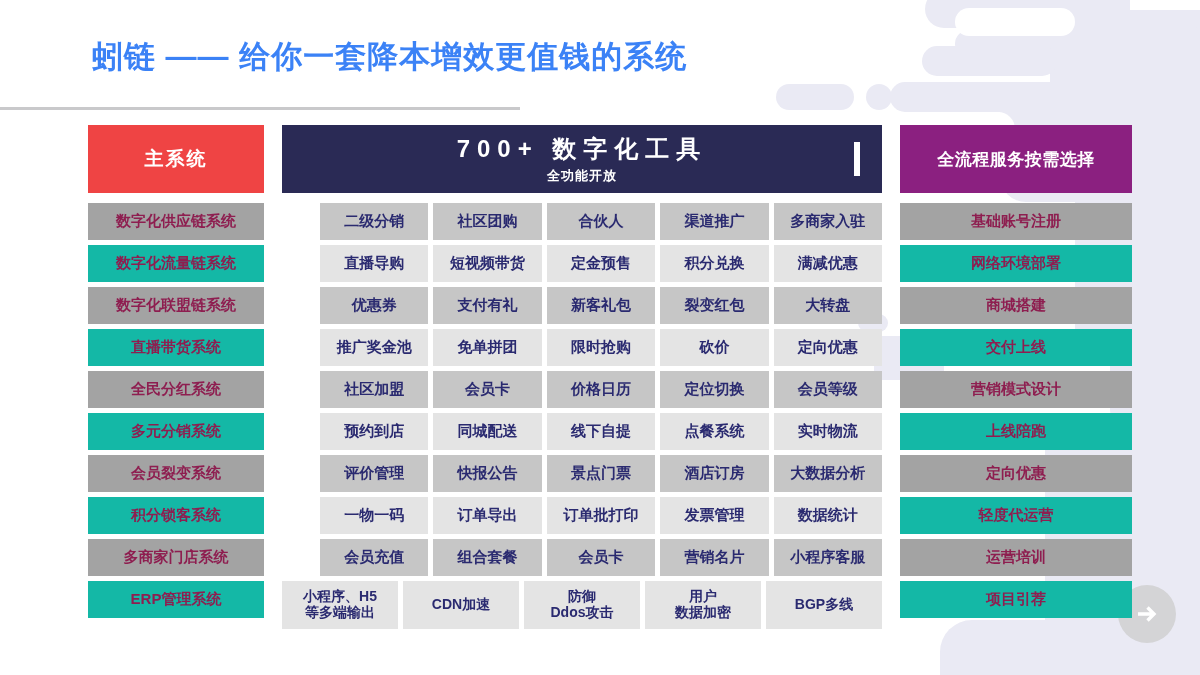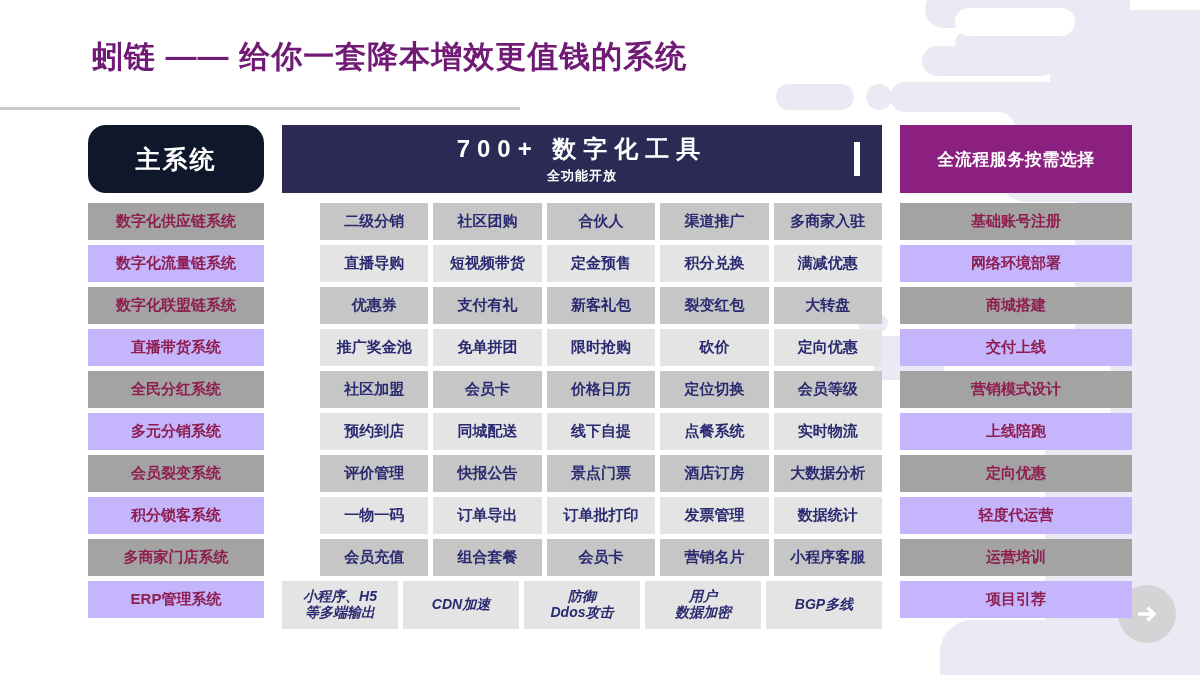--- a/index.html
+++ b/index.html
@@ -54,38 +54,38 @@
 
   
   .divider {
     position: absolute; left: 0; top: 107px; width: 520px; height: 3px;
     background: #c9c9cb;
   }
 
   
   .title {
     position: absolute; left: 92px; top: 36px;
-    font-size: 31px; font-weight: bold; color: #701a75;
+    font-size: 31px; font-weight: bold; color: #3b82f6;
     letter-spacing: 1px; white-space: nowrap;
   }
 
   
   .board { position: absolute; left: 88px; top: 125px; width: 1044px; }
   .cols { display: flex; align-items: flex-start; }
 
   .col-left  { width: 176px; flex: 0 0 176px; }
   .col-mid   { width: 600px; flex: 0 0 600px; margin-left: 18px; }
   .col-right { width: 232px; flex: 0 0 232px; margin-left: 18px; }
 
   
   .hdr {
     height: 68px; display: flex; align-items: center; justify-content: center;
     color: #ffffff; font-weight: bold; text-align: center;
   }
-  .hdr-left  { background: #0f172a; font-size: 25px; letter-spacing: 2px; border-radius: 18px; }
+  .hdr-left  { background: #ef4444; font-size: 19px; letter-spacing: 2px; }
   .hdr-right { background: #8b2080; font-size: 17px; letter-spacing: 0.5px; }
   .hdr-mid {
     background: #2a2a55; height: 68px; position: relative;
     display: flex; flex-direction: column; align-items: center; justify-content: center;
     color: #ffffff;
   }
   .hdr-mid-line1 { font-size: 24px; font-weight: bold; letter-spacing: 7px; }
   .hdr-mid-line2 { font-size: 13px; font-weight: bold; letter-spacing: 1px; margin-top: 2px; }
   .hdr-mid-bar {
     position: absolute; right: 22px; top: 50%; transform: translateY(-50%);
@@ -94,35 +94,35 @@
 
   
   .side-list { margin-top: 10px; }
   .side-row {
     height: 37px; margin-bottom: 5px;
     display: flex; align-items: center; justify-content: center;
     color: #8e1e50; font-weight: bold; font-size: 15px;
     text-align: center; line-height: 1.1;
   }
   .side-row.odd  { background: #a3a3a3; }
-  .side-row.even { background: #c4b5fd; }
+  .side-row.even { background: #14b8a6; }
 
   
   .grid { margin-top: 10px; display: grid; grid-template-columns: repeat(5, 1fr); gap: 5px; padding-left: 38px; }
   .cell {
     height: 37px; display: flex; align-items: center; justify-content: center;
     color: #2a2a70; font-weight: bold; font-size: 15px;
     text-align: center; line-height: 1.12; padding: 0 2px;
   }
   .cell.odd  { background: #c6c6c6; }
   .cell.even { background: #e4e4e4; }
   .cell.tall { height: 48px; font-size: 14px; }
   .cell .two-line { display: block; }
 
-  .grid-row-tall { margin-top: 5px; display: grid; grid-template-columns: repeat(5, 1fr); gap: 5px; font-style: italic; }
+  .grid-row-tall { margin-top: 5px; display: grid; grid-template-columns: repeat(5, 1fr); gap: 5px; }
 </style>
 </head>
 <body>
 
 <div id="root">
 
   <div class="deco tr-block-b"></div>
   <div class="deco tr-block-a"></div>
   <div class="deco tr-block-c"></div>
   <div class="deco tr-block-d"></div>

